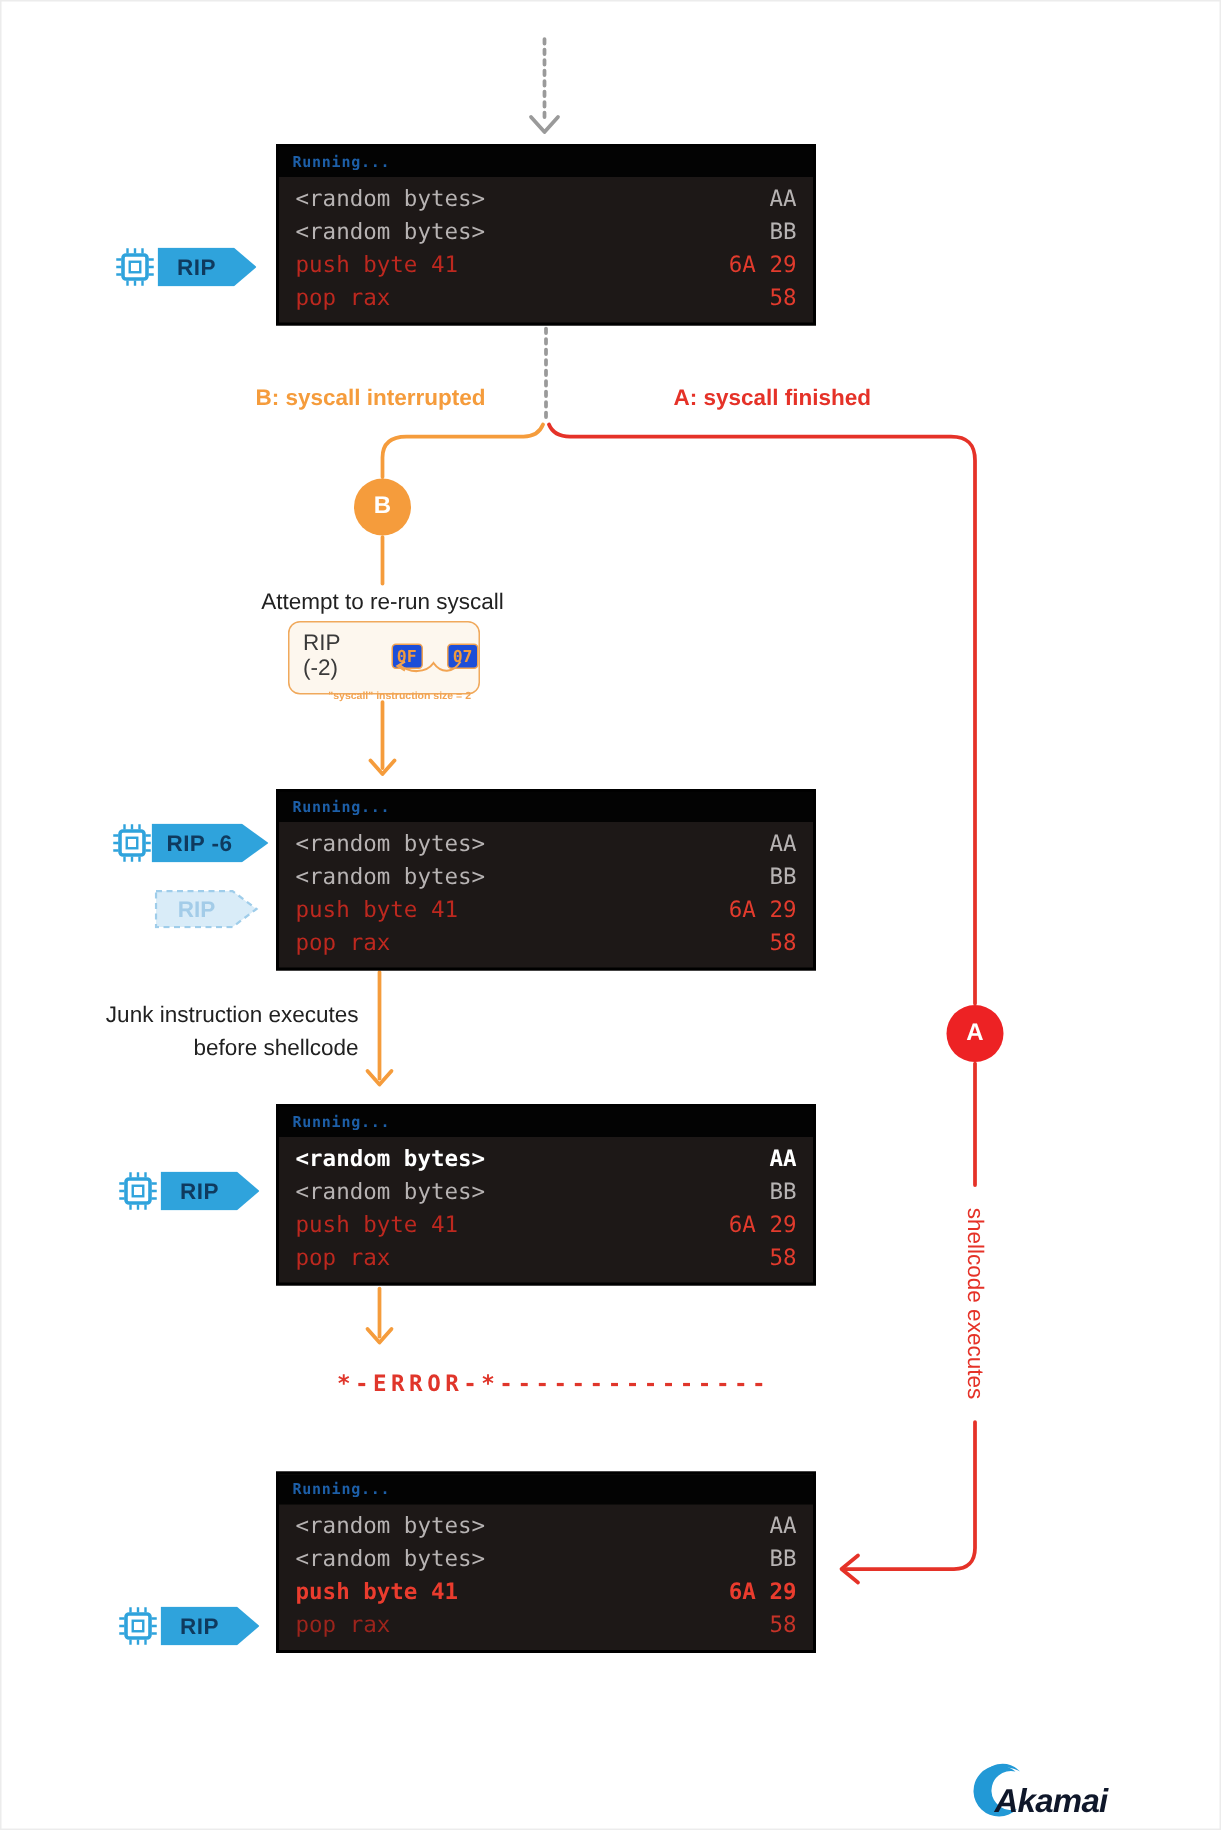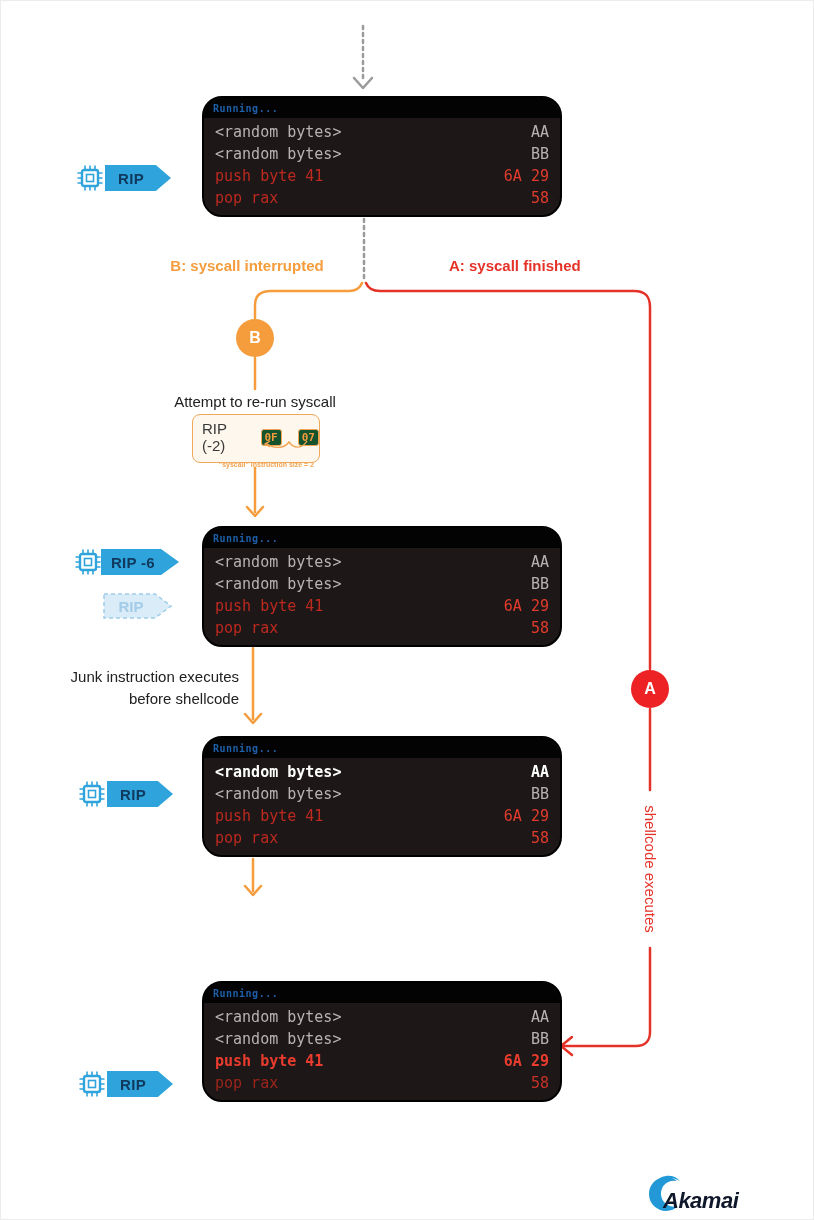--- a/index.html
+++ b/index.html
@@ -6,21 +6,21 @@
     --orange:#F59C3C; --red:#E53228; --blue:#2FA3DC;
     --term-bg:#1D1817; --gray-line:#9A9A9A;
   }
   *{margin:0;padding:0;box-sizing:border-box;}
   body{background:#fff;font-family:"Liberation Sans",sans-serif;}
   #stage{position:relative;width:814px;height:1220px;background:#fff;border:1px solid #ececec;overflow:hidden;}
   svg.overlay{position:absolute;left:0;top:0;pointer-events:none;}
 
   
   .terminal{position:absolute;left:183px;width:360px;background:var(--term-bg);
-    border:2px solid #000;border-radius:20px;overflow:hidden;margin-left:18px;}
+    border:2px solid #000;border-radius:0;overflow:hidden;}
   .t-title{background:#030303;color:#1D5FA8;font:bold 10px "DejaVu Sans Mono",monospace;
     padding:5px 9px 4px;letter-spacing:.5px;}
   .t-body{padding:3px 11px 6px;}
   .t-row{display:flex;justify-content:space-between;font:15px/22px "DejaVu Sans Mono",monospace;white-space:pre;gap:40px;}
   .row-gray{color:#B7B3B3;}
   .row-white{color:#FFFFFF;font-weight:bold;}
   .row-red{color:#BD281F;} .row-red .bytes{color:#E23B2D;}
   .row-redbright{color:#EA3C2E;font-weight:bold;}
   .row-reddim{color:#9C241C;} .row-reddim .bytes{color:#C53328;}
 
@@ -46,21 +46,21 @@
   .error{position:absolute;left:183px;top:912px;width:370px;text-align:center;color:#E0362B;
     font:bold 15px "DejaVu Sans Mono",monospace;letter-spacing:3px;white-space:pre;}
   .shellcode{position:absolute;left:649px;top:868px;transform:translate(-50%,-50%) rotate(90deg);
     color:var(--red);font-size:15px;background:#fff;padding:4px 12px;white-space:nowrap;}
 
   
   .ripbox{position:absolute;left:191px;top:413px;width:128px;height:49px;background:#FDF7EE;
     border:1.5px solid #F0A95C;border-radius:8px;}
   .ripbox-row{display:flex;align-items:center;gap:16px;padding:5px 0 0 9px;}
   .ripbox-label{font-size:15px;color:#3A3A3A;margin-right:5px;}
-  .bytebox{display:inline-block;border:1.5px solid #F2A452;border-radius:3px;background:#14532d;
+  .bytebox{display:inline-block;border:1.5px solid #F2A452;border-radius:3px;background:#1d4ed8;
     color:#F29A3D;font:bold 11px "DejaVu Sans Mono",monospace;padding:0 3px;line-height:15px;}
   .ripbox-note{margin-top:7px;padding-right:5px;text-align:right;font-size:7px;font-weight:bold;color:#F2A452;}
   .swoosh{position:absolute;right:9px;top:25px;}
 
   
   .logo{position:absolute;left:642px;top:1166px;display:flex;align-items:flex-end;}
   .logo-text{font:italic bold 22px "Liberation Sans",sans-serif;color:#0f172a;margin-left:-22px;
     margin-bottom:2px;letter-spacing:-.5px;margin-top:21px;}
 </style>
 </head>
@@ -190,20 +190,21 @@
       <path d="M12 1 L7 4 L12 7" fill="none" stroke="#F2A452" stroke-width="1.4"></path>
     </svg>
     <div class="ripbox-note">"syscall" instruction size = 2</div>
   </div>
 
   <div class="lbl junk">
     <div>Junk instruction executes</div>
     <div>before shellcode</div>
   </div>
 
+  <div class="error">*-ERROR-*---------------</div>
 
   <div class="shellcode">shellcode executes</div>
 
   <div class="logo">
     <svg width="42" height="44" viewBox="0 0 42 44">
       <path d="M34 9 A17 17 0 1 0 35 34 A13 13 0 1 1 34 9 Z" fill="#2299D6"></path>
       <path d="M13 10 C19 2 31 2 37 9 C30 5 20 5 13 10 Z" fill="#2299D6"></path>
     </svg>
     <span class="logo-text">Akamai</span>
   </div>

